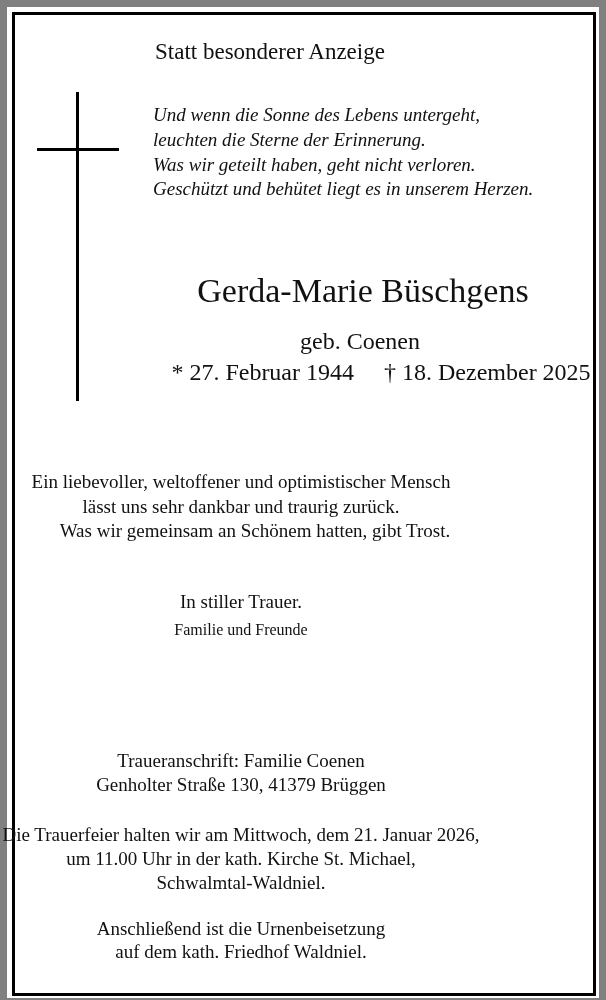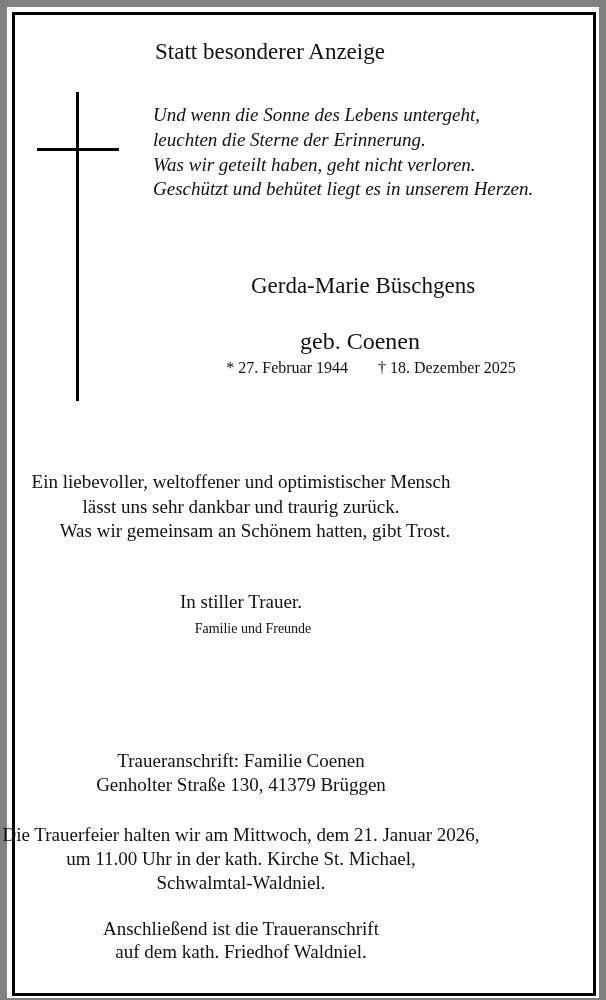--- a/index.html
+++ b/index.html
@@ -64,37 +64,37 @@
     }
     .verse {
       left: 153px;
       font-size: 19px;
       font-style: italic;
     }
     .name {
       left: 150px;
       width: 426px;
       text-align: center;
-      font-size: 23px;
+      font-size: 34px;
     }
     .maiden {
       left: 150px;
       width: 420px;
       text-align: center;
       font-size: 24px;
     }
     .dates {
-      left: 158px;
+      left: 168px;
       width: 426px;
       text-align: center;
-      font-size: 16px;
+      font-size: 24px;
     }
     .dates .gap { display: inline-block; width: 30px; }
     .body-text { font-size: 19px; }
-    .family { font-size: 14px; margin-left: 12px; }
+    .family { font-size: 16px; }
   </style>
 </head>
 <body>
 
 <div class="paper"></div>
 <div class="frame"></div>
 
 <div>
   <div class="cross-v"></div>
   <div class="cross-h"></div>
@@ -130,15 +130,15 @@
   <div class="line center body-text" style="top:775px;">Genholter Straße 130, 41379 Brüggen</div>
 </div>
 
 <div>
   <div class="line center body-text" style="top:825px;">Die Trauerfeier halten wir am Mittwoch, dem 21. Januar 2026,</div>
   <div class="line center body-text" style="top:849px;">um 11.00 Uhr in der kath. Kirche St. Michael,</div>
   <div class="line center body-text" style="top:873px;">Schwalmtal-Waldniel.</div>
 </div>
 
 <div>
-  <div class="line center body-text" style="top:919px;">Anschließend ist die Traueranschrift</div>
+  <div class="line center body-text" style="top:919px;">Anschließend ist die Urnenbeisetzung</div>
   <div class="line center body-text" style="top:942px;">auf dem kath. Friedhof Waldniel.</div>
 </div>
 
 </body></html>

